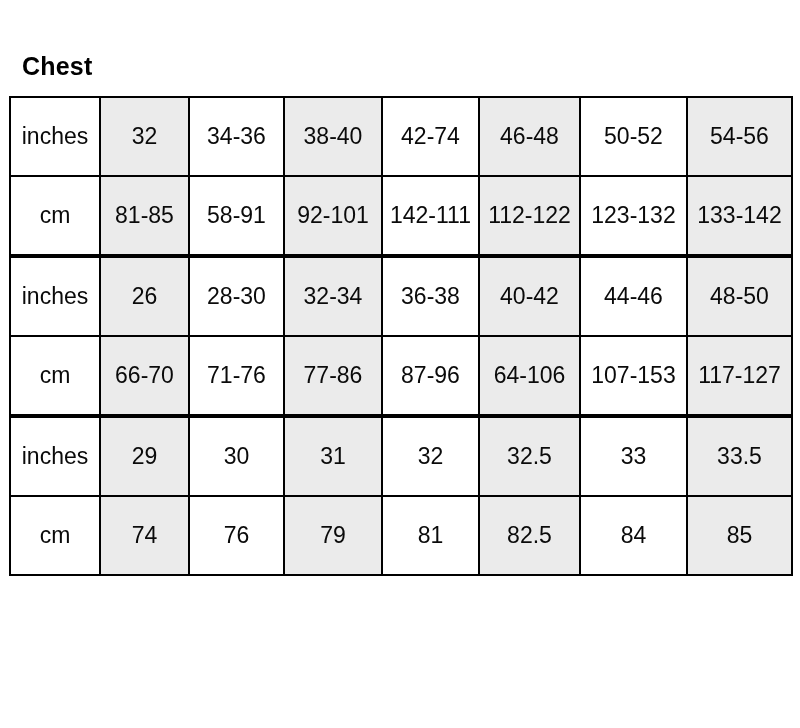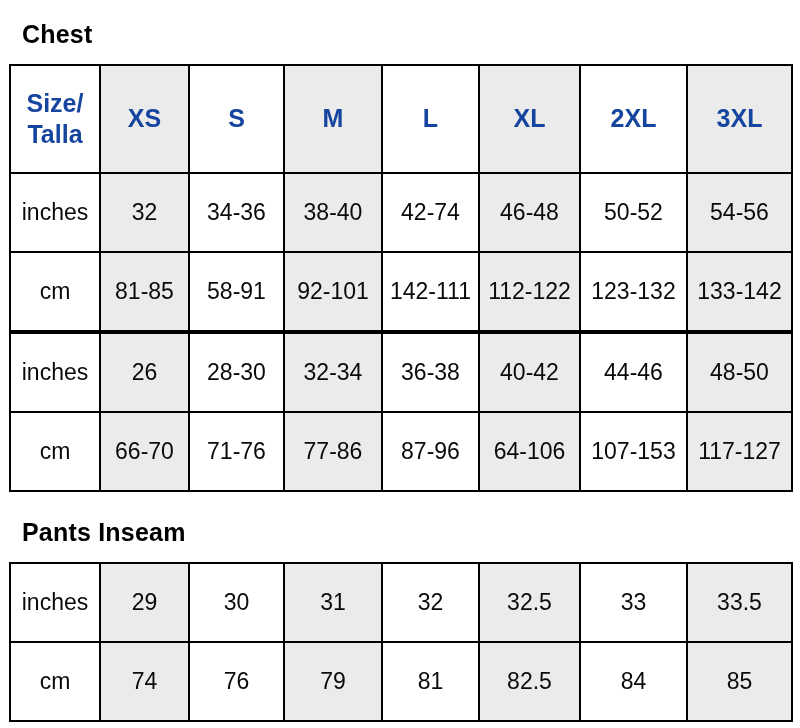--- a/index.html
+++ b/index.html
@@ -3,21 +3,21 @@
 <meta charset="utf-8">
 <style>
   * { margin: 0; padding: 0; box-sizing: border-box; }
   html, body {
     width: 800px; height: 728px;
     background: #ffffff;
     font-family: "Liberation Sans", sans-serif;
     color: #0a0a0a;
     overflow: hidden;
   }
-  .wrap { padding: 6px 9px 0 9px; }
+  .wrap { padding: 6px 9px 0 9px; margin-top: 32px; }
   h2.section-title {
     font-size: 25px;
     font-weight: 700;
     color: #000000;
     margin: 26px 0 15px 13px;
     letter-spacing: 0.2px;
   }
   .section:first-child h2.section-title { margin-top: 14px; }
   table.size-table {
     border-collapse: collapse;
@@ -65,30 +65,20 @@
         <col class="c-label">
           <col class="c-xs">
           <col class="c-s">
           <col class="c-m">
         <col class="c-l">
           <col class="c-xl">
           <col class="c-2xl">
           <col class="c-3xl">
       </colgroup>
       <tbody>
-        <tr class="hdr">
-          <th><span>Size/</span><br><span>Talla</span></th>
-          <th>XS</th>
-          <th>S</th>
-          <th>M</th>
-          <th>L</th>
-          <th>XL</th>
-          <th>2XL</th>
-          <th>3XL</th>
-        </tr>
         <tr class="data-row">
           <td class="label-cell">inches</td>
           <td>32</td>
           <td>34-36</td>
           <td>38-40</td>
           <td>42-74</td>
           <td>46-48</td>
           <td>50-52</td>
           <td>54-56</td>
         </tr>
@@ -137,21 +127,20 @@
           <td>87-96</td>
           <td>64-106</td>
           <td>107-153</td>
           <td>117-127</td>
         </tr>
       </tbody>
     </table>
   </div>
 
   <div class="section">
-    <h2 class="section-title">Pants Inseam</h2>
     <table class="size-table">
       <colgroup>
         <col class="c-label">
           <col class="c-xs">
           <col class="c-s">
           <col class="c-m">
         <col class="c-l">
           <col class="c-xl">
           <col class="c-2xl">
           <col class="c-3xl">

